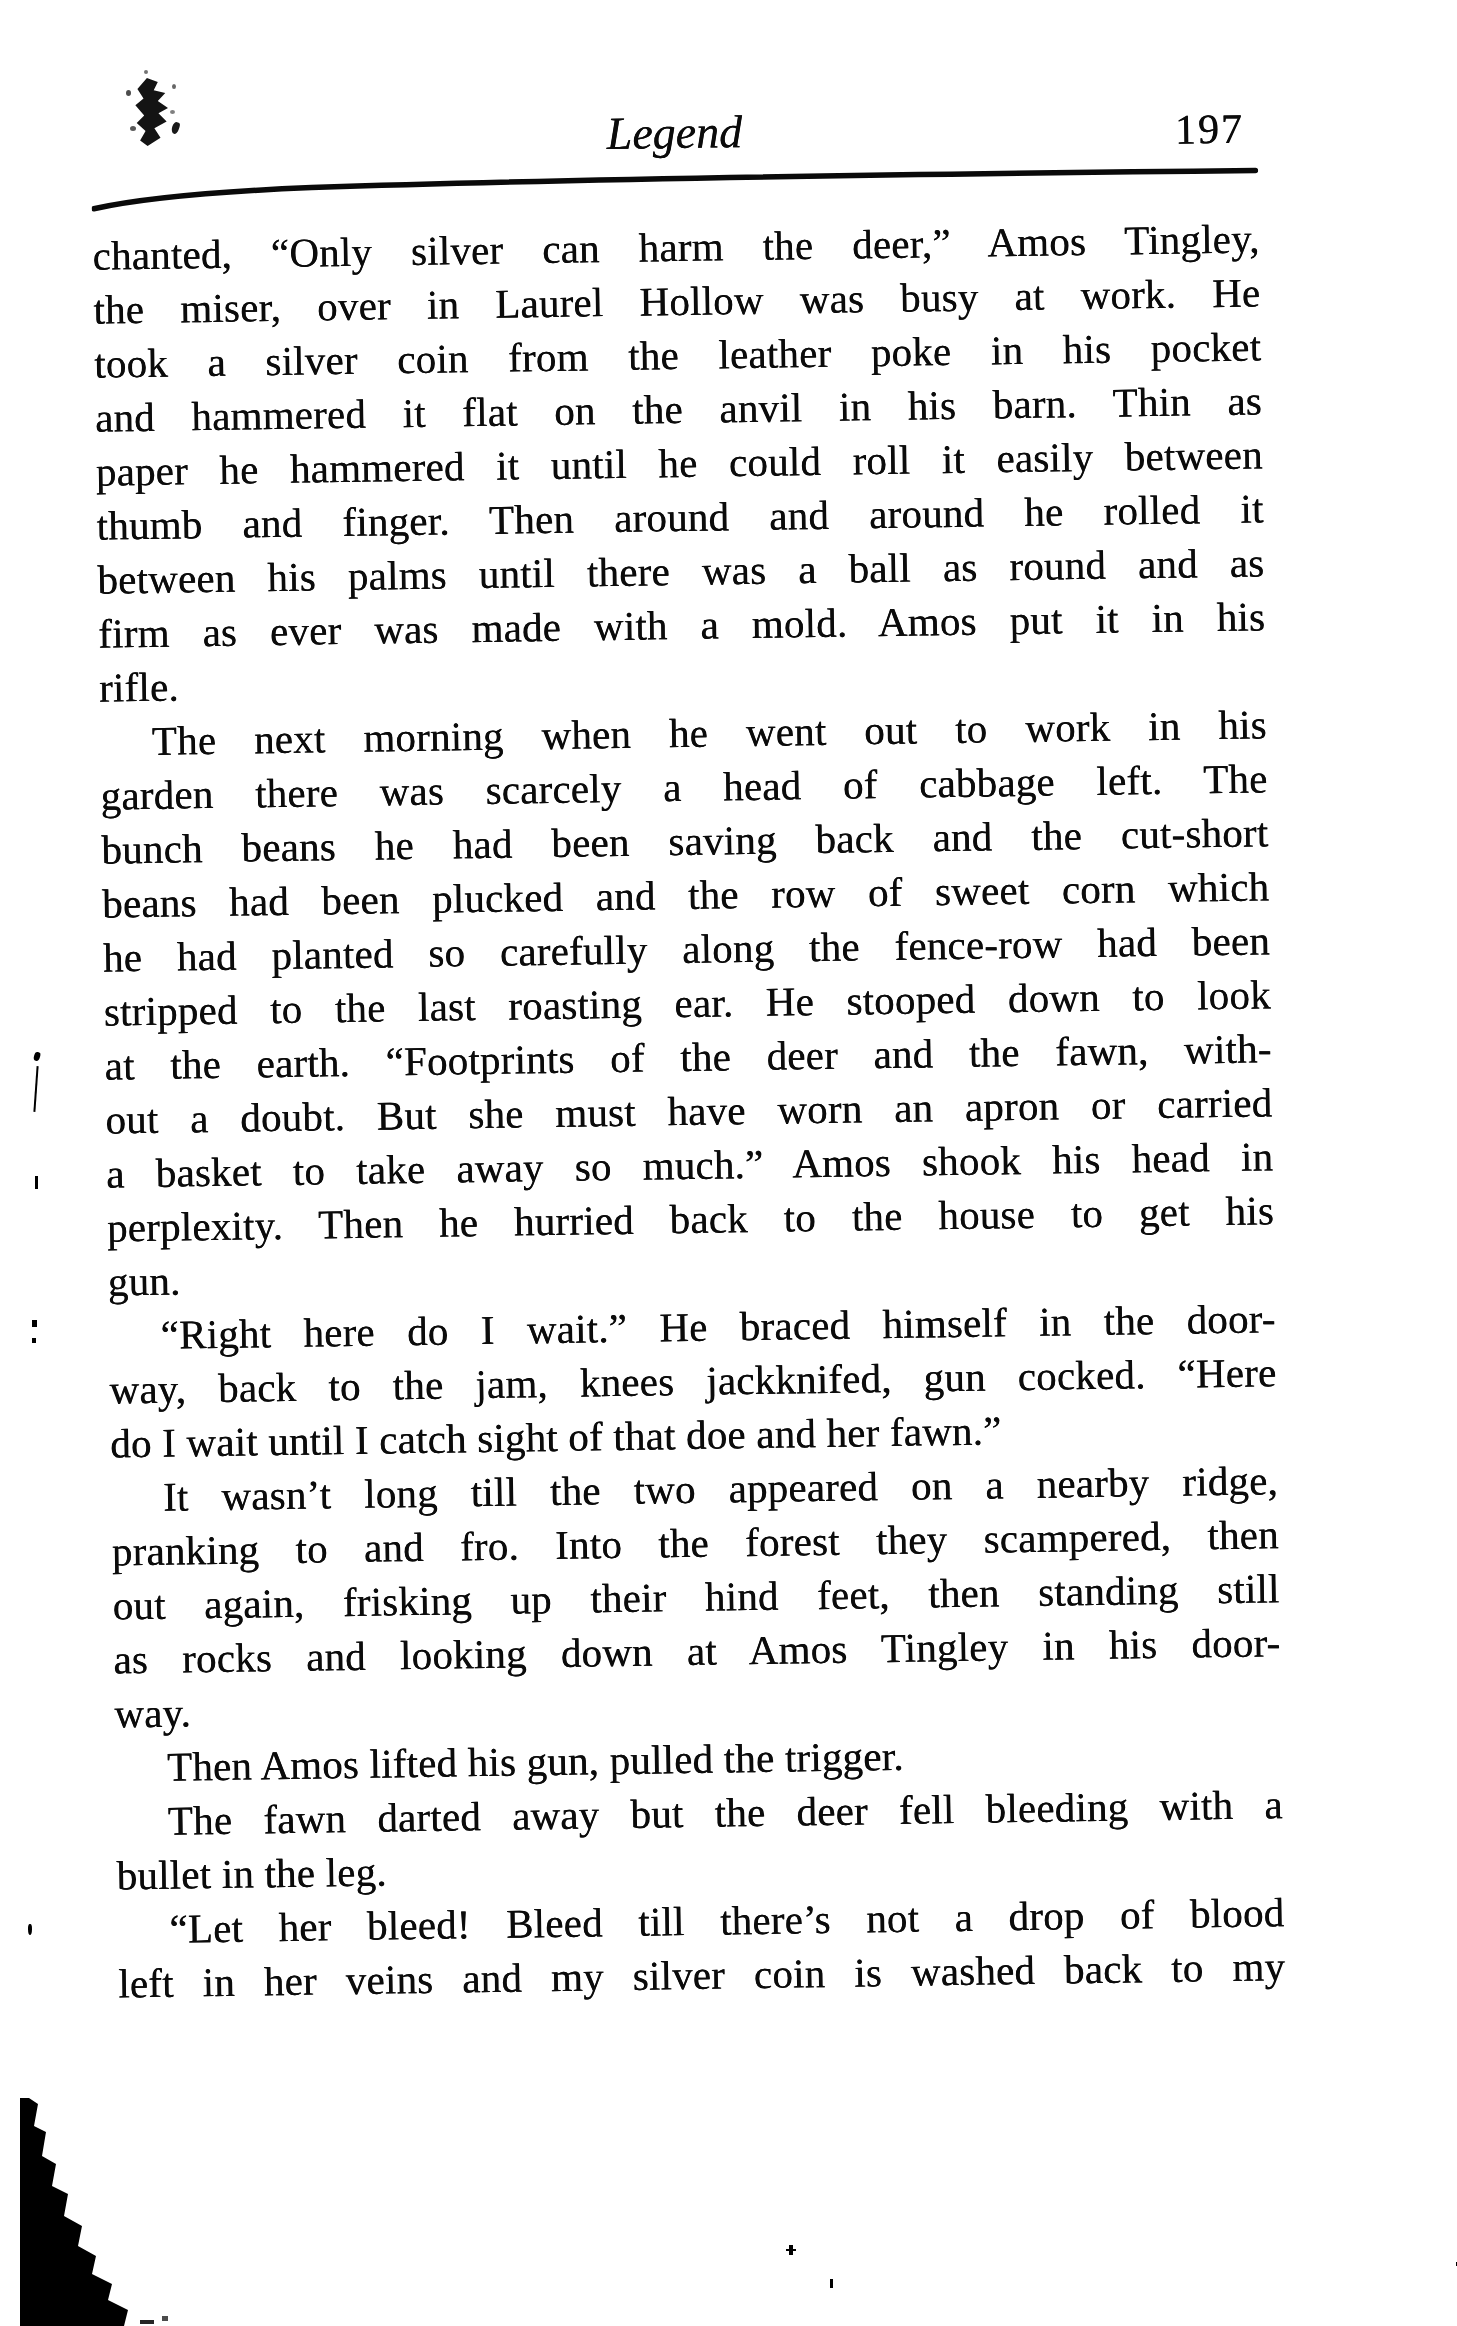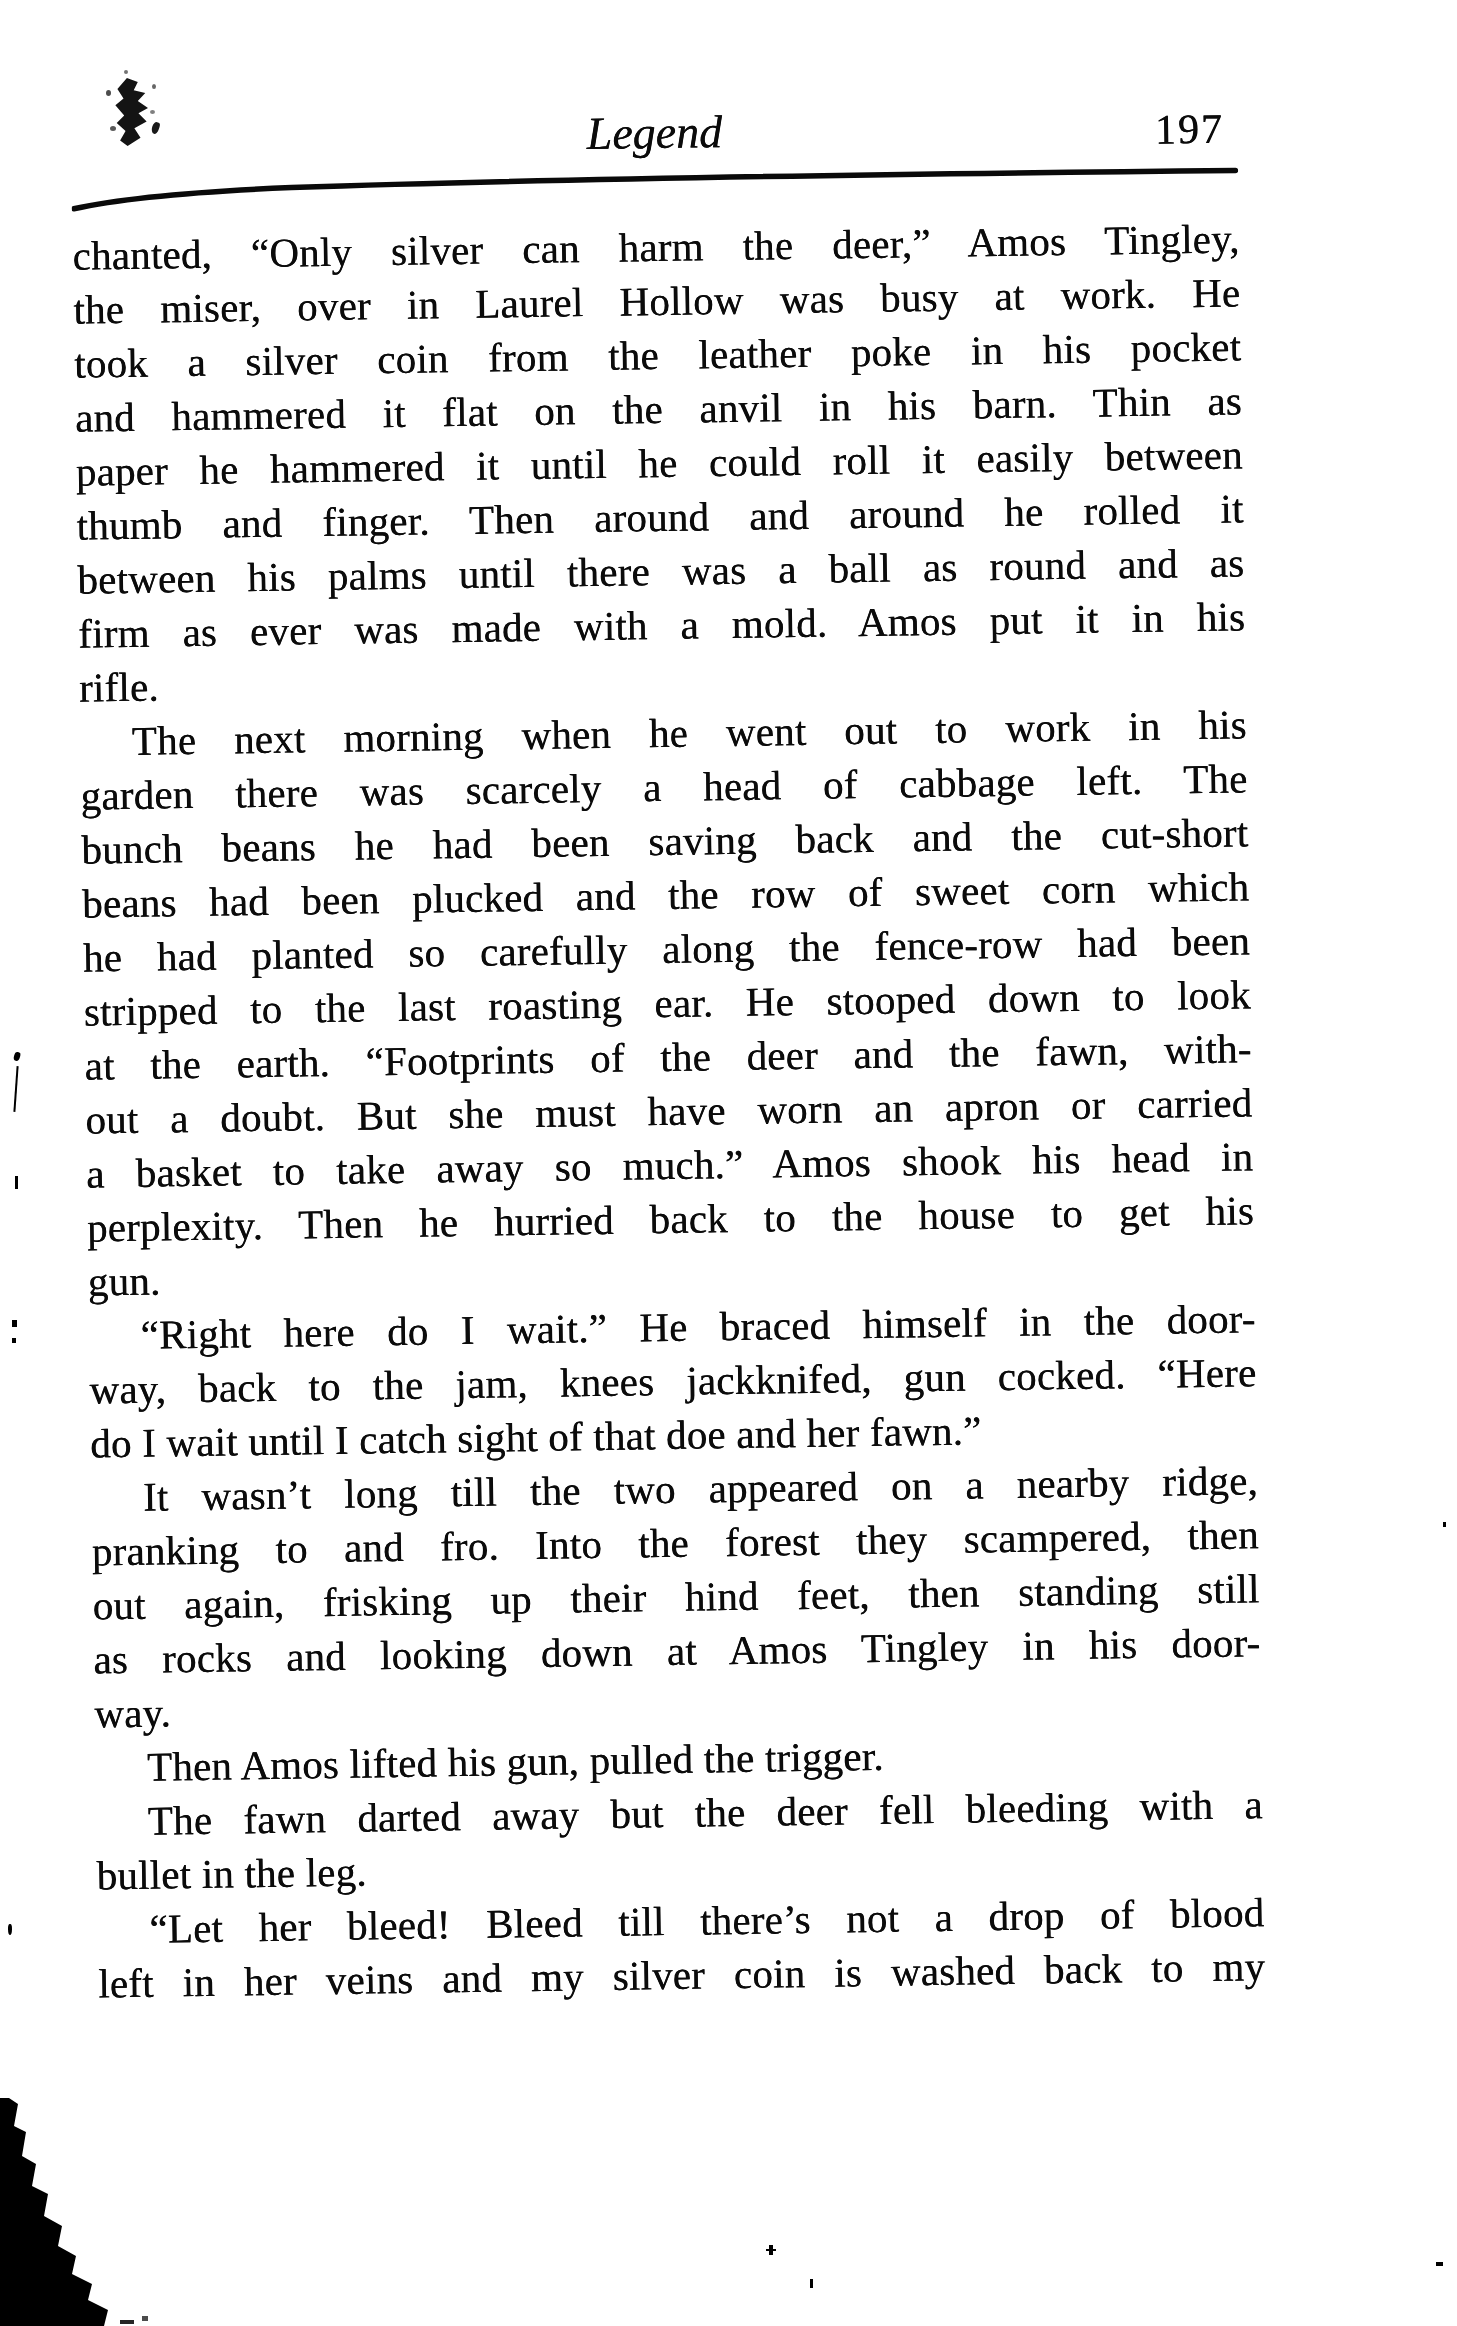--- a/index.html
+++ b/index.html
@@ -1,21 +1,21 @@
 <!DOCTYPE html>
 <html><head>
 <meta charset="utf-8">
 <style>
   html,body{margin:0;padding:0;}
   body{
     width:1457px;height:2326px;position:relative;overflow:hidden;
     background:#ffffff;color:#0b0b0b;
     font-family:"Liberation Serif","DejaVu Serif",serif;
   }
-  .page{position:absolute;inset:0;}
+  .page{position:absolute;inset:0;margin-left:20px;}
   
   .content{
     position:absolute;left:86px;top:108px;width:1167px;height:1910px;
     transform:rotate(-0.85deg);transform-origin:50% 55%;
   }
   .hdr-title{
     position:absolute;top:0;left:0;width:100%;text-align:center;
     font-style:italic;font-size:46px;line-height:50px;
     text-shadow:0.3px 0 0 currentColor;
   }

